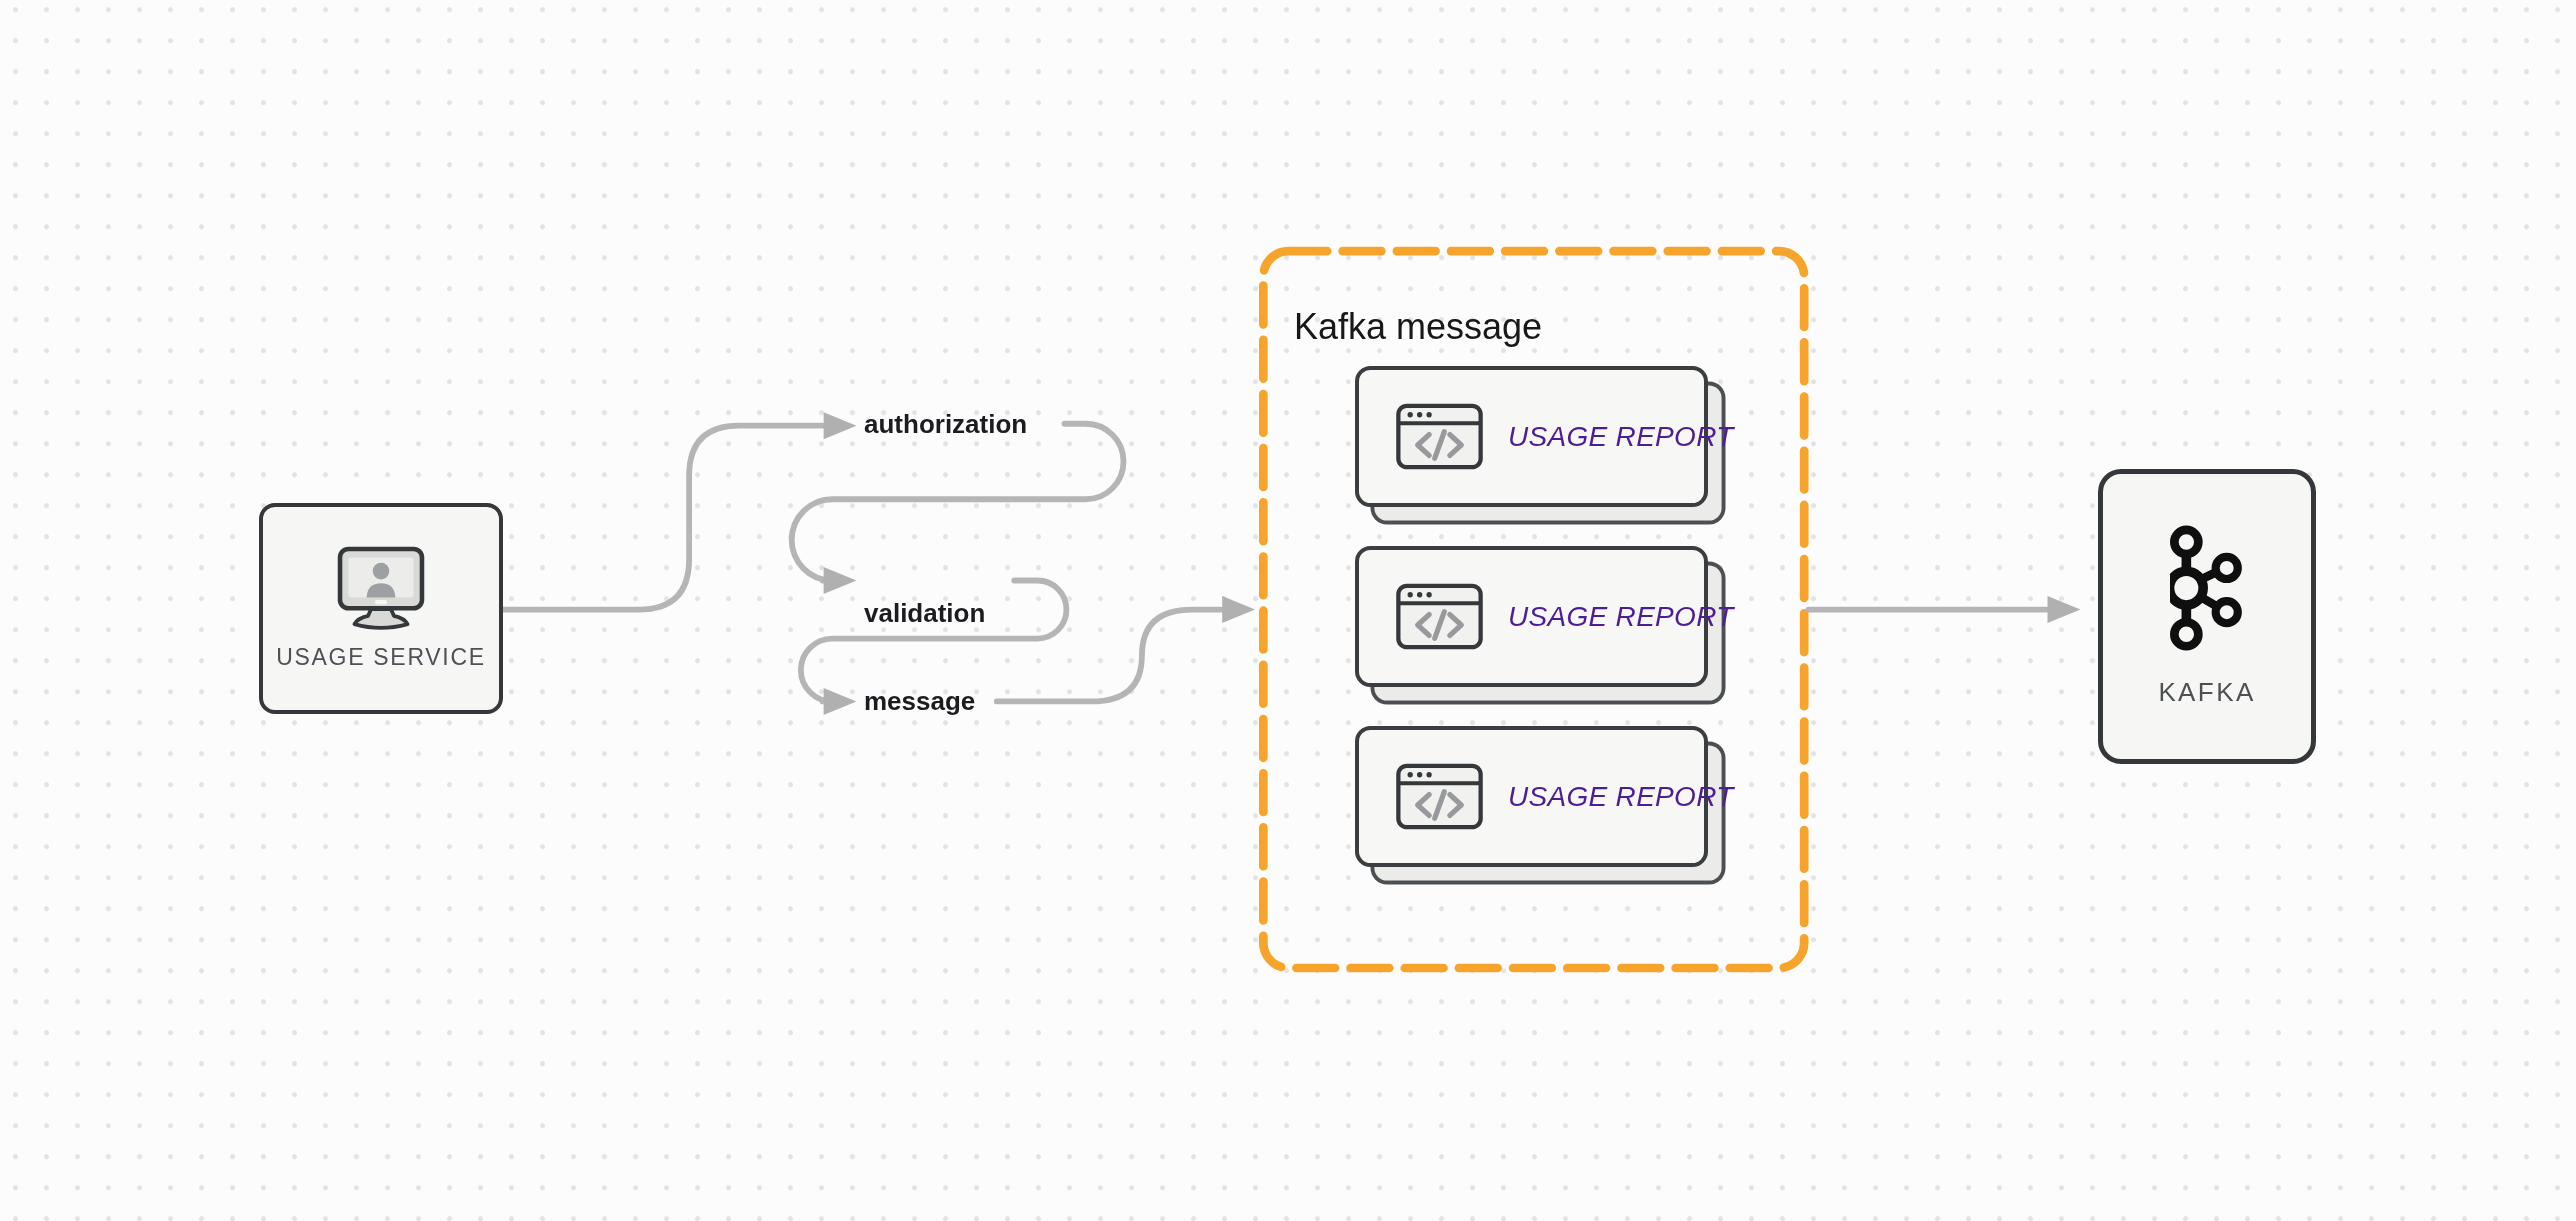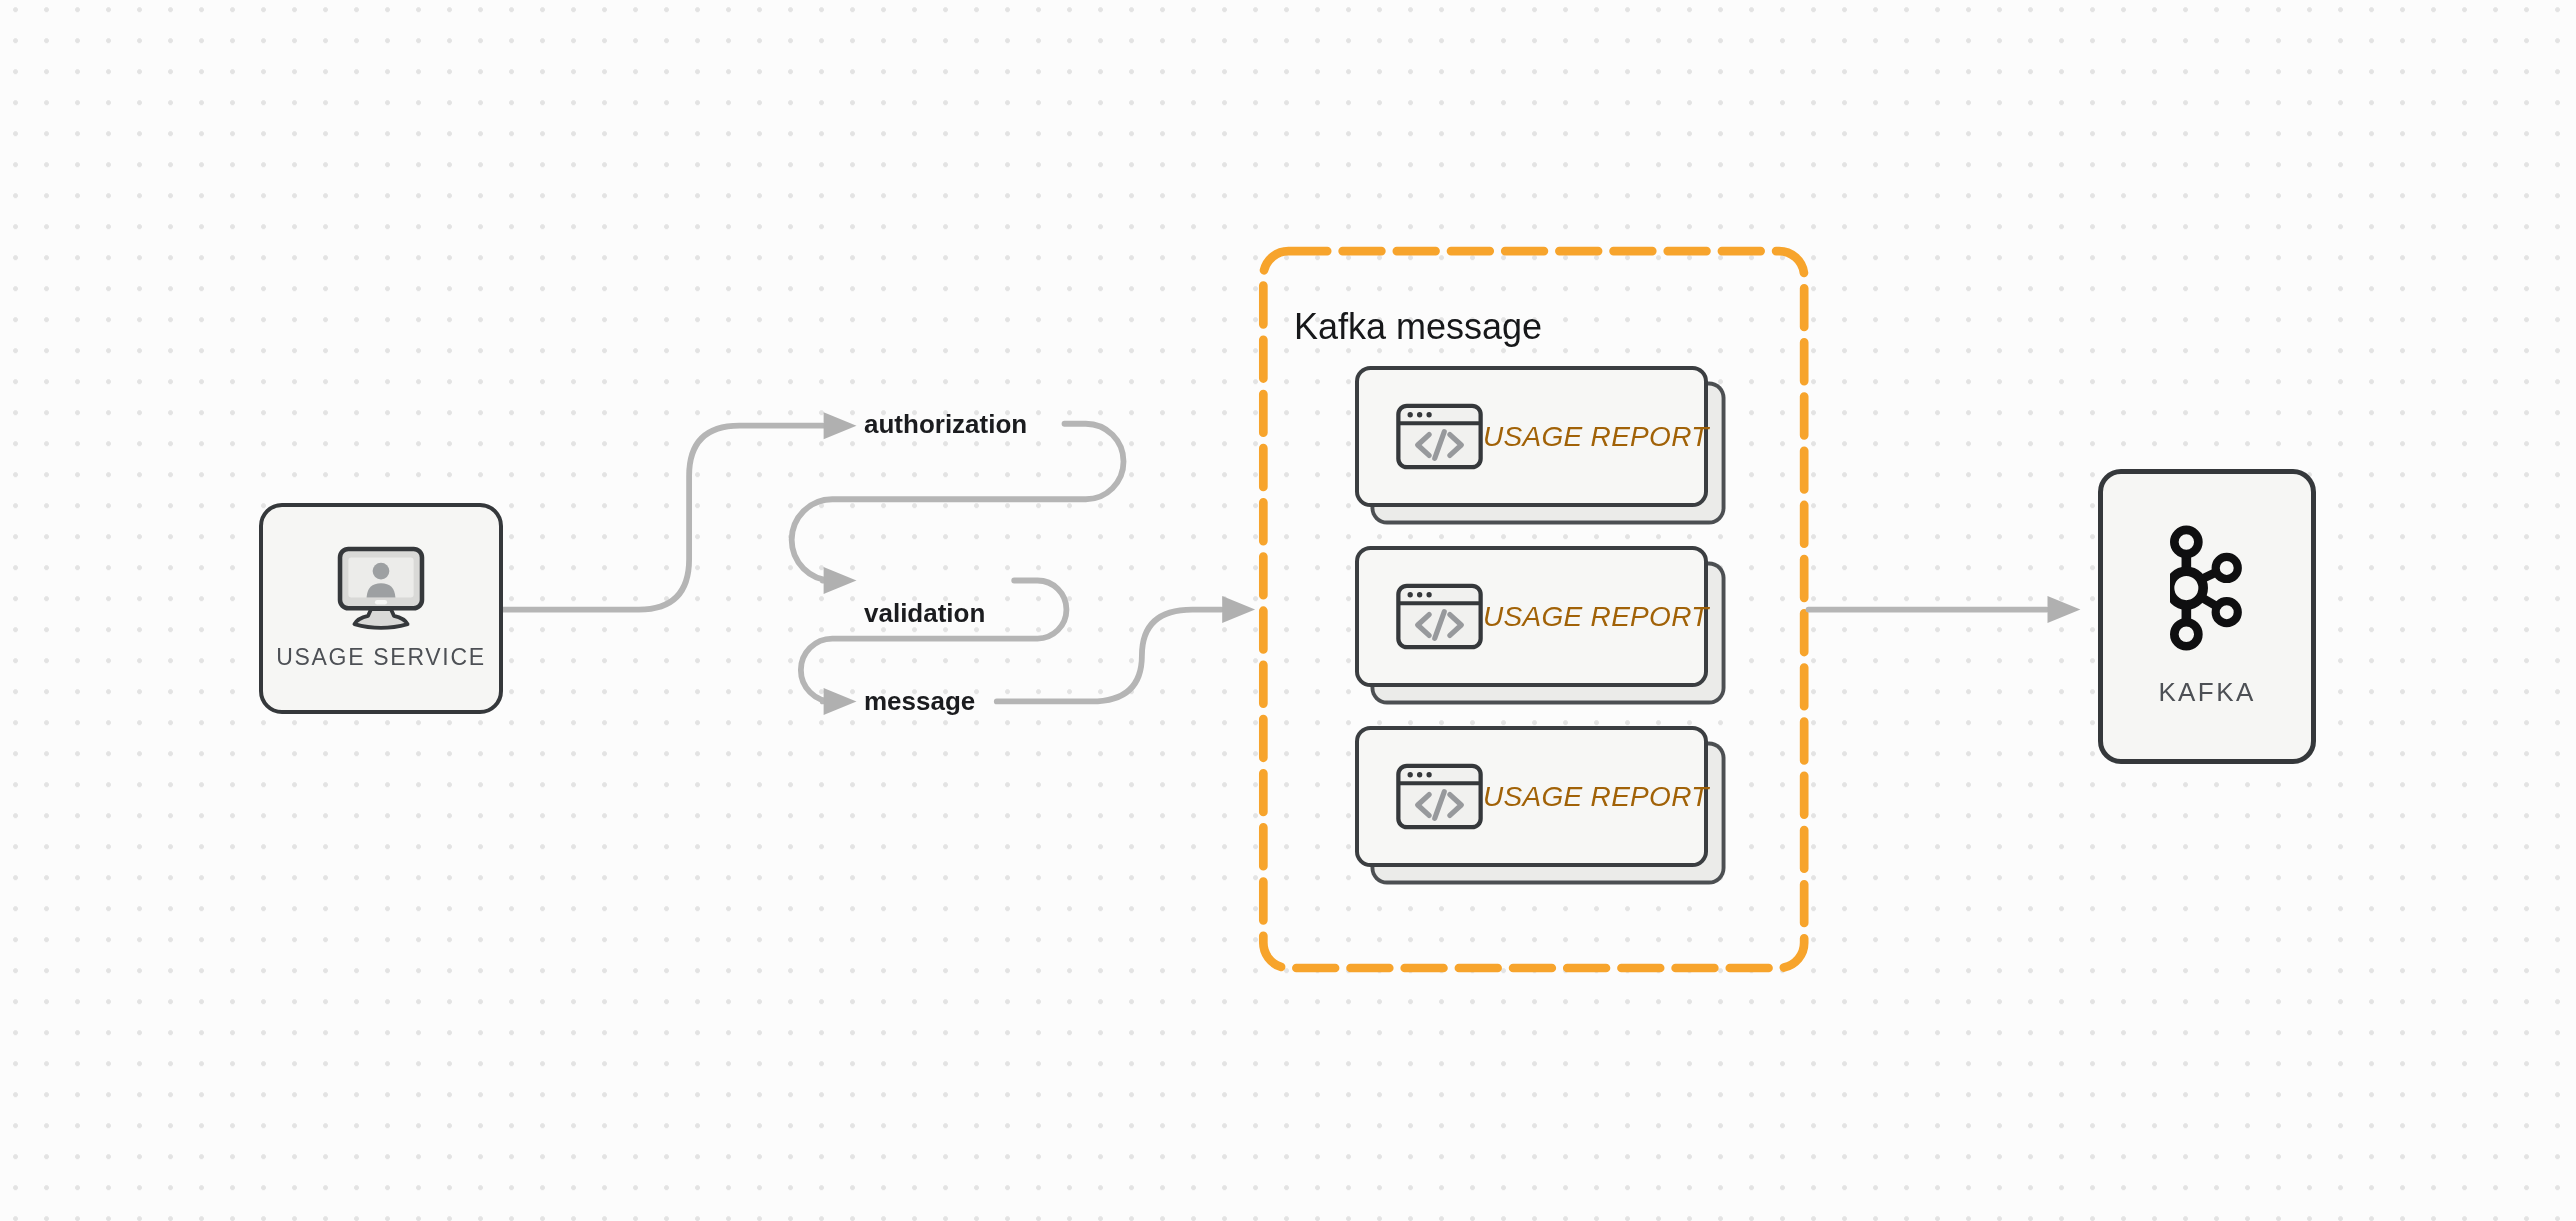--- a/index.html
+++ b/index.html
@@ -13,21 +13,21 @@
     background-color:#fcfcfc;
     background-image:radial-gradient(circle,#e3e3e3 2.1px,rgba(0,0,0,0) 2.8px);
     background-size:31px 31px;
     background-position:0px -5.8px;
   }
   #connector-layer{position:absolute;left:0;top:0;width:2576px;height:1221px;}
 
   
   .node{
     position:absolute;box-sizing:border-box;
-    background:#f6f6f4;border:4.8px solid #35383b;border-radius:23px;
+    background:#f6f6f4;border:4.8px solid #35383b;border-radius:16px;
     display:flex;flex-direction:column;align-items:center;justify-content:center;
   }
   #usage-service-node{left:259px;top:503px;width:244px;height:211px;gap:13.5px;}
   #kafka-node{left:2098px;top:469px;width:218px;height:295px;border-radius:23px;border-width:5.8px;gap:19.4px;}
   .node-label{
     color:#4d5055;font-size:23px;font-weight:500;letter-spacing:1.7px;white-space:nowrap;
   }
   #kafka-node .node-label{font-size:26px;letter-spacing:2.4px;}
 
   
@@ -49,21 +49,22 @@
   .card{
     position:absolute;left:1355px;width:353px;height:141px;box-sizing:border-box;
     background:#f7f7f5;border:4.4px solid #3b3e41;border-radius:15.5px;
     box-shadow:16.5px 16.5px 0 -2.9px #ebebe9, 16.5px 16.5px 0 1px #4c4f52;
     display:flex;align-items:center;padding-left:37px;
   }
   #card-1{top:366px;}
   #card-2{top:546px;}
   #card-3{top:726px;}
   .card-label{
-    font-style:italic;font-size:28px;font-weight:500;color:#a16207;
+    margin-left:25px;
+    font-style:italic;font-size:28px;font-weight:500;color:#4c1d95;
     letter-spacing:0.3px;white-space:nowrap;
   }
   .card-icon{flex:0 0 auto;}
 </style>
 </head>
 <body>
 
 <div id="canvas">
 
   <svg id="connector-layer" viewBox="0 0 2662 1262" xmlns="http://www.w3.org/2000/svg">

